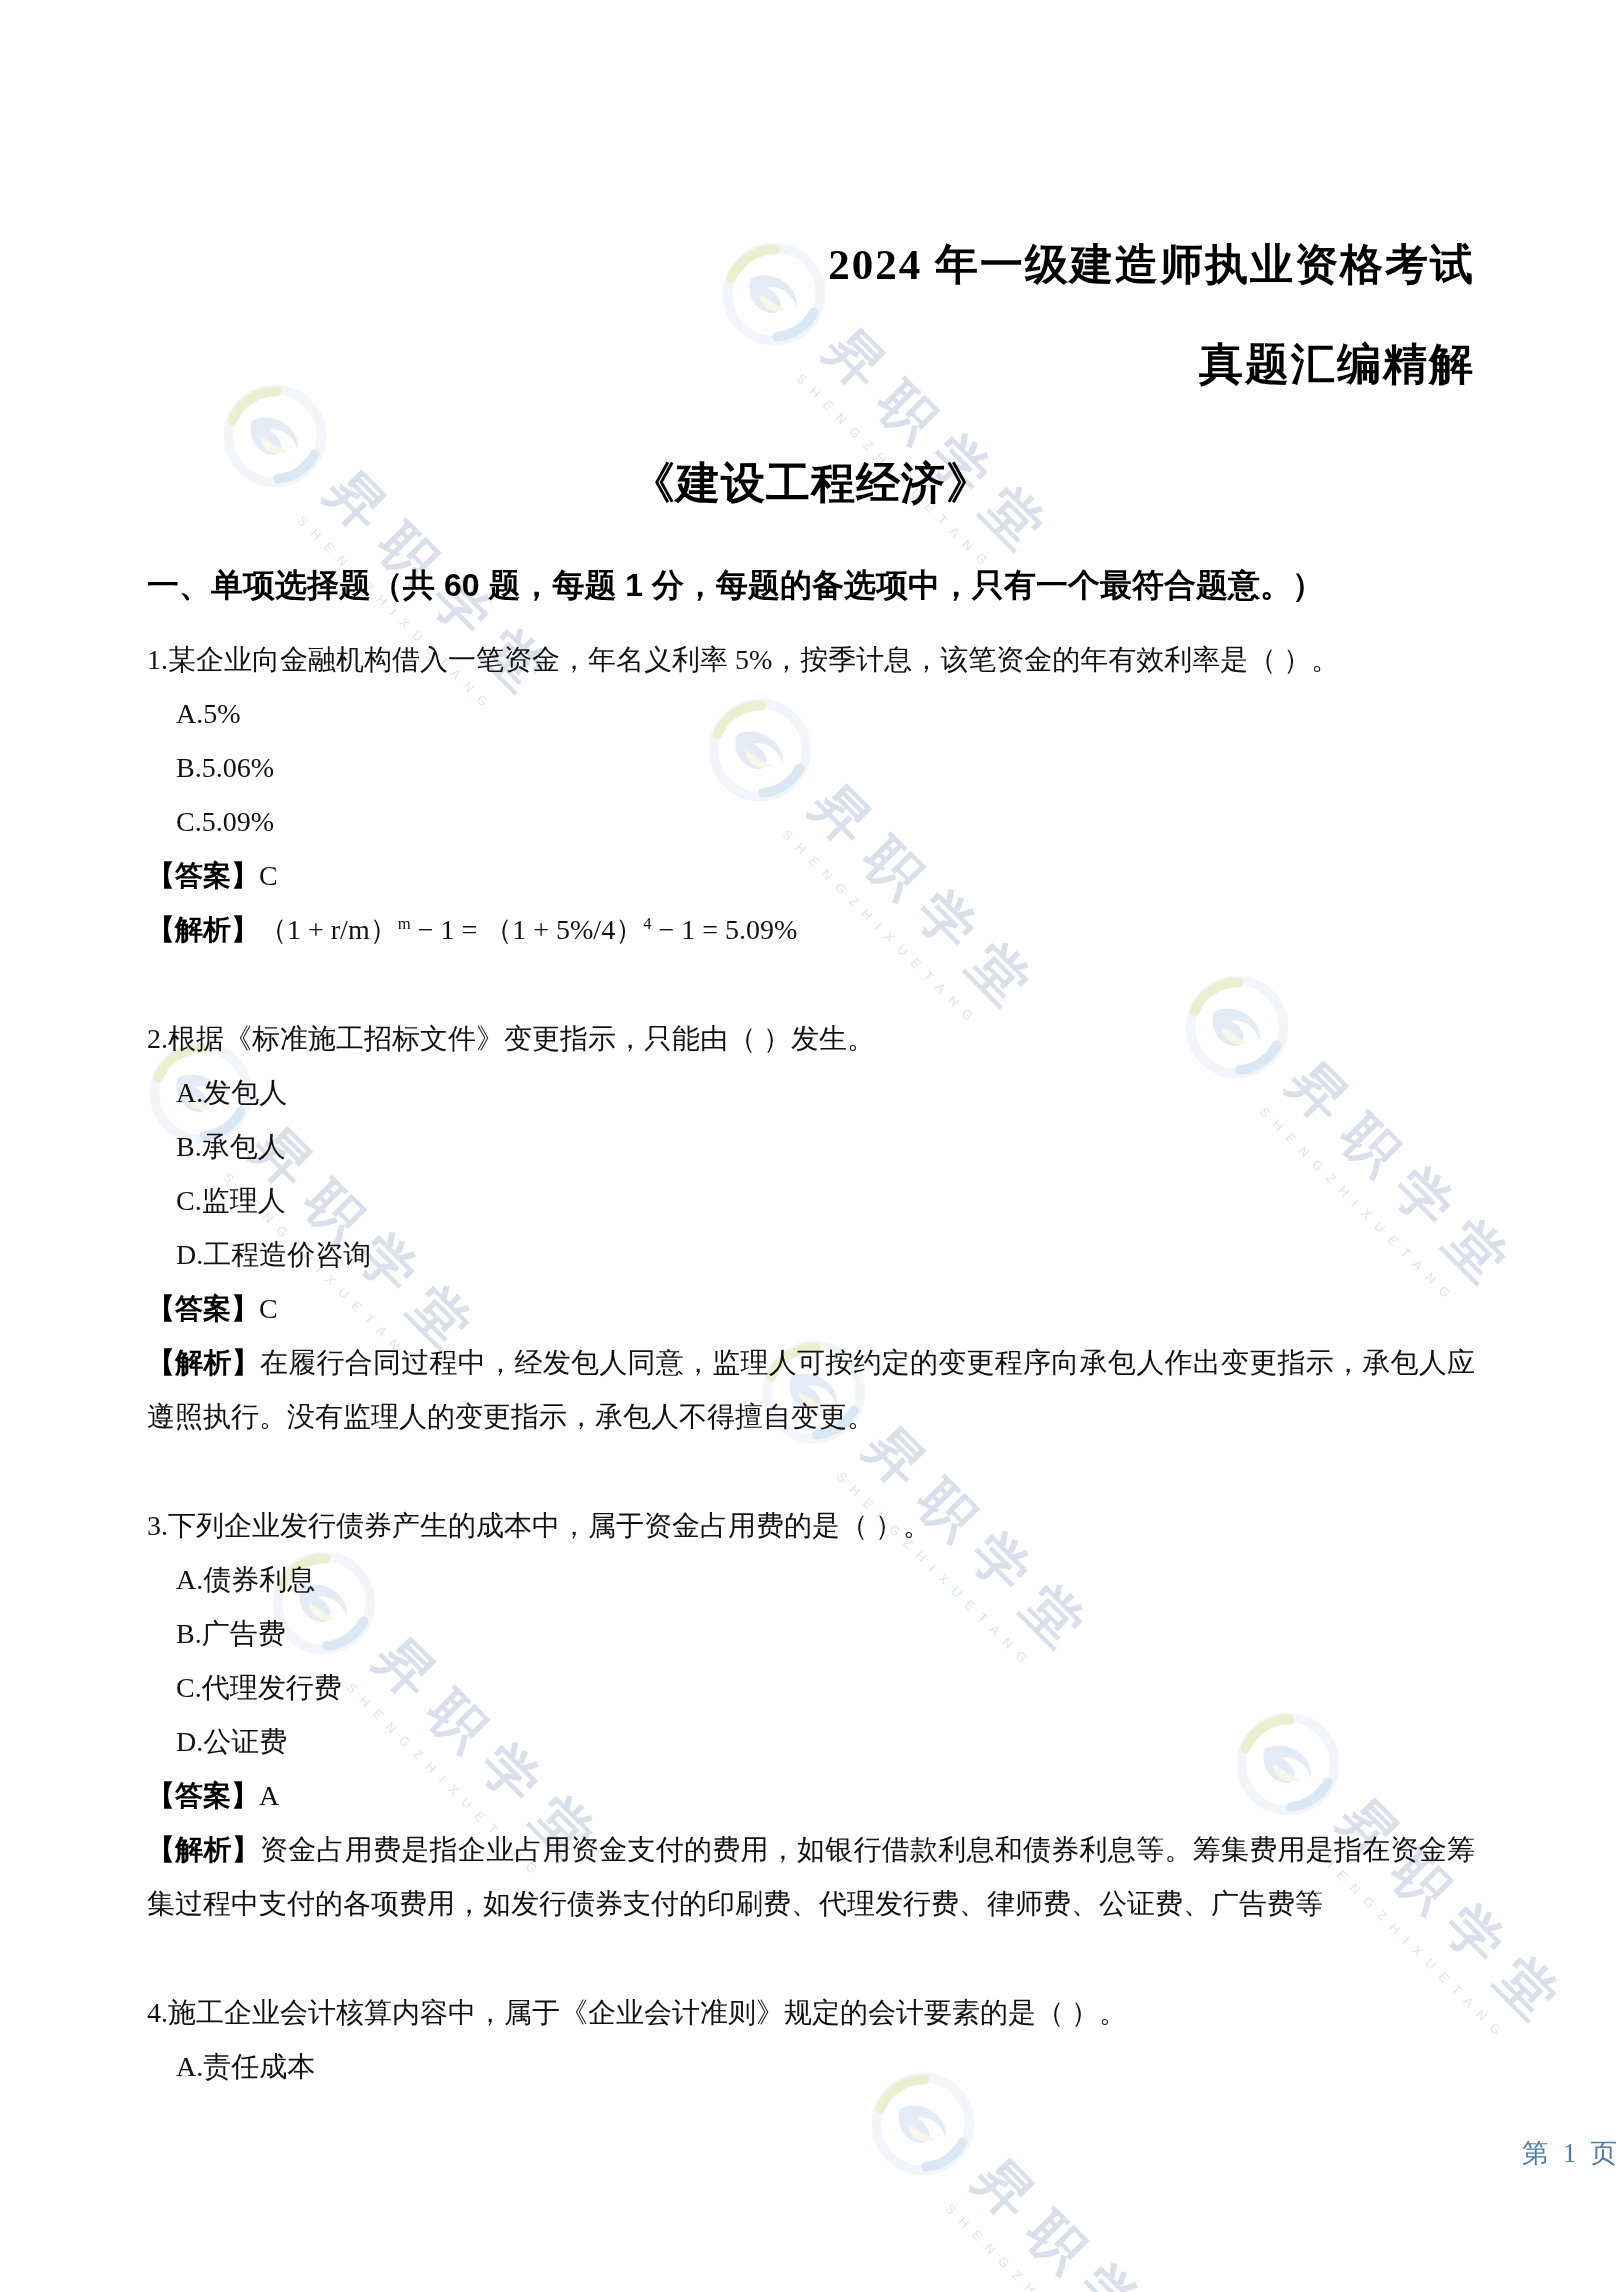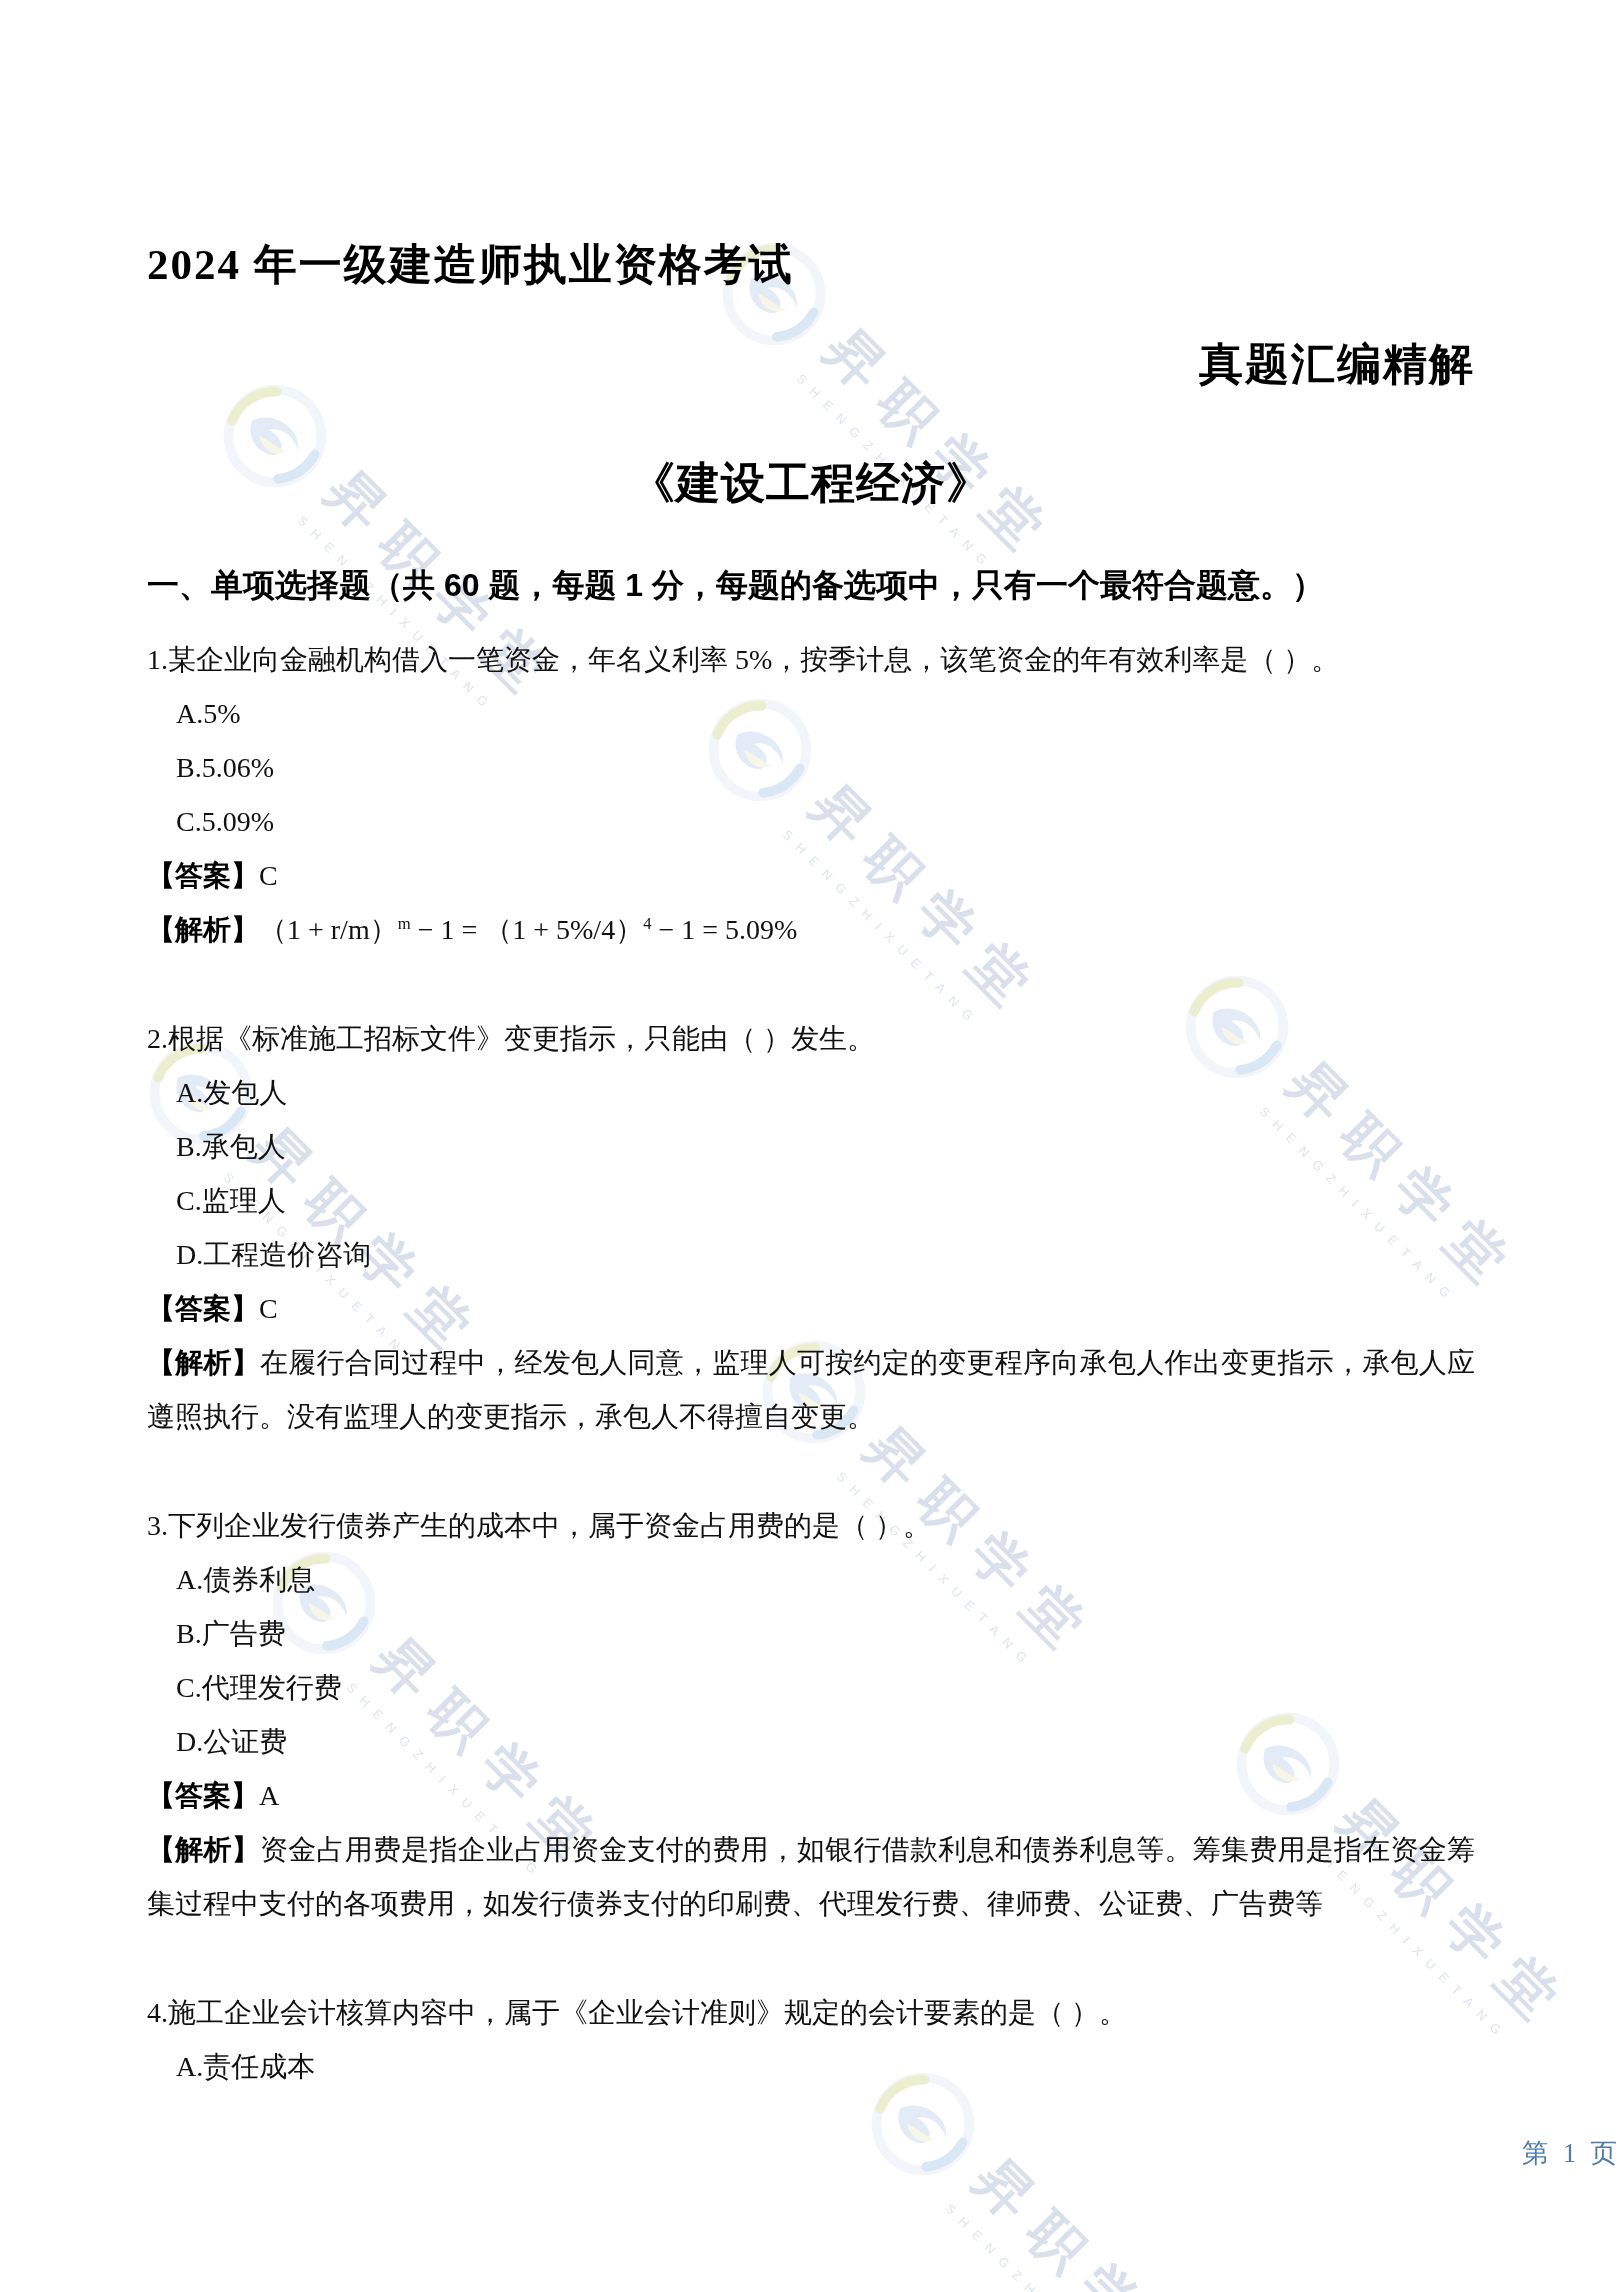--- a/index.html
+++ b/index.html
@@ -30,21 +30,21 @@
     font-family:"Liberation Sans","DejaVu Sans",sans-serif;
     font-size:12.7px;letter-spacing:9.8px;margin-top:7.8px;
     color:rgba(164,182,207,0.38);
   }
   
   .doc{
     position:relative;z-index:1;
     padding:241px 146px 0 147px;
   }
   .title1{
-    font-size:43px;font-weight:bold;text-align:left;
+    font-size:43px;font-weight:bold;text-align:right;
     line-height:47px;letter-spacing:2px;color:#000;
   }
   .title2{
     font-size:44px;font-weight:bold;text-align:right;
     line-height:47px;margin-top:53px;letter-spacing:2px;color:#000;
   }
   .title3{
     font-size:44px;font-weight:bold;text-align:center;
     line-height:49px;margin-top:71px;letter-spacing:1px;color:#000;
   }

